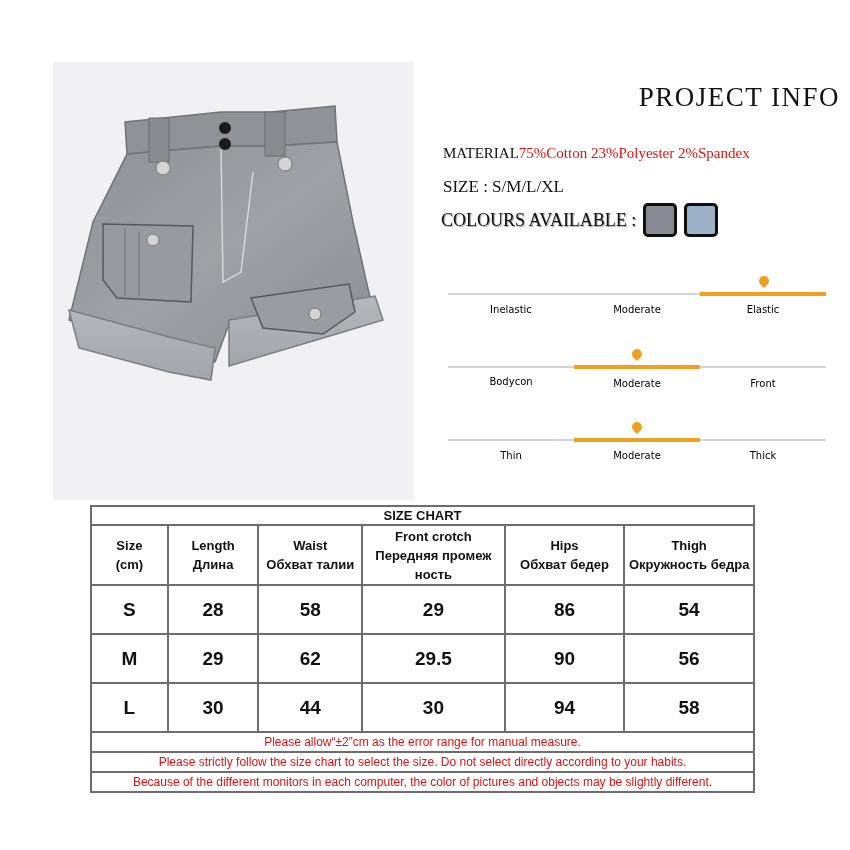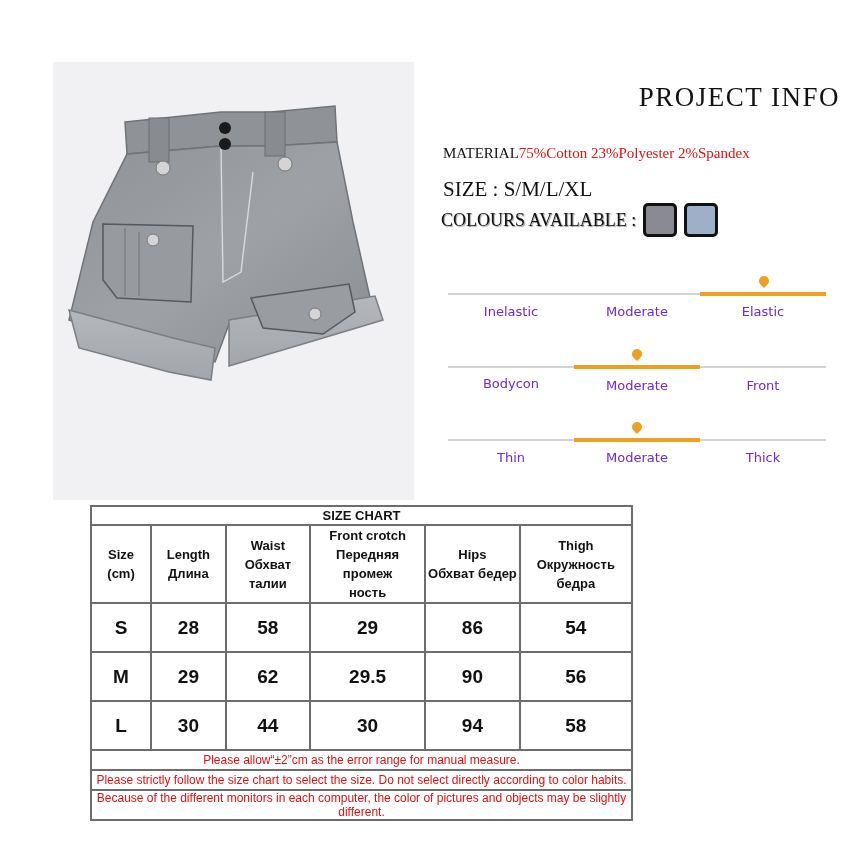--- a/index.html
+++ b/index.html
@@ -17,44 +17,44 @@
     position: absolute; left: 440px; top: 82px; width: 400px; text-align: right;
     font-family: "Liberation Serif", serif; font-size: 27px; letter-spacing: 1.5px; color: #111;
   }
   .material {
     position: absolute; left: 443px; top: 145px;
     font-family: "Liberation Serif", serif; font-size: 15px; color: #111; white-space: nowrap;
   }
   .material .red { color: #e01010; }
   .size-line {
     position: absolute; left: 443px; top: 177px;
-    font-family: "Liberation Serif", serif; font-size: 21px; color: #111;
+    font-family: "Liberation Serif", serif; font-size: 17px; color: #111;
   }
   .colours {
     position: absolute; left: 441px; top: 203px; height: 34px; display: flex; align-items: center;
     font-family: "Liberation Serif", serif; font-size: 18px; color: #111;
     text-shadow: 1px 1px 1px #999;
   }
   .swatch {
     width: 28px; height: 28px; border: 3px solid #111; border-radius: 5px; margin-left: 7px;
   }
 
   .scale { position: absolute; left: 448px; width: 378px; height: 60px; }
   .scale .line { position: absolute; left: 0; right: 0; height: 2px; background: #d3d3d3; }
   .scale .seg { position: absolute; width: 126px; height: 4px; background: #f0a020; }
   .scale .pin {
     position: absolute; width: 10px; height: 10px; background: #f0a020;
     border-radius: 50% 50% 50% 0; transform: rotate(-45deg);
   }
   .scale .lbl {
-    position: absolute; width: 126px; text-align: center; font-size: 13px; color: #6d28d9;
+    position: absolute; width: 126px; text-align: center; font-size: 10px; color: #000000;
   }
 
   .size-table {
-    position: absolute; left: 90px; top: 505px; width: 543px;
+    position: absolute; left: 90px; top: 505px; width: 665px;
     border-collapse: collapse; font-family: "Liberation Sans", sans-serif;
   }
   .size-table td {
     border: 2px solid #6d6d6d; text-align: center; color: #111; padding: 0;
   }
   .size-table .title-cell { font-weight: bold; font-size: 13px; height: 17px; }
   .size-table .head td { font-weight: bold; font-size: 13px; line-height: 19px; height: 58px; }
   .size-table .data td { font-weight: bold; font-size: 19px; height: 47px; }
   .size-table .note td {
     color: #e01010; font-size: 12px; height: 18px; font-weight: normal;
@@ -211,19 +211,19 @@
         <td>30</td>
         <td>94</td>
         <td>58</td>
       </tr>
     </tbody>
   <tbody id="note-rows">
       <tr class="note">
         <td colspan="6">Please allow“±2”cm as the error range for manual measure.</td>
       </tr>
       <tr class="note">
-        <td colspan="6">Please strictly follow the size chart  to select the size. Do not select directly according to color habits.</td>
+        <td colspan="6">Please strictly follow the size chart  to select the size. Do not select directly according to your habits.</td>
       </tr>
       <tr class="note">
         <td colspan="6">Because of the different monitors in each computer, the color of pictures and objects may be slightly different.</td>
       </tr>
     </tbody>
 </table>
 
 </body></html>

